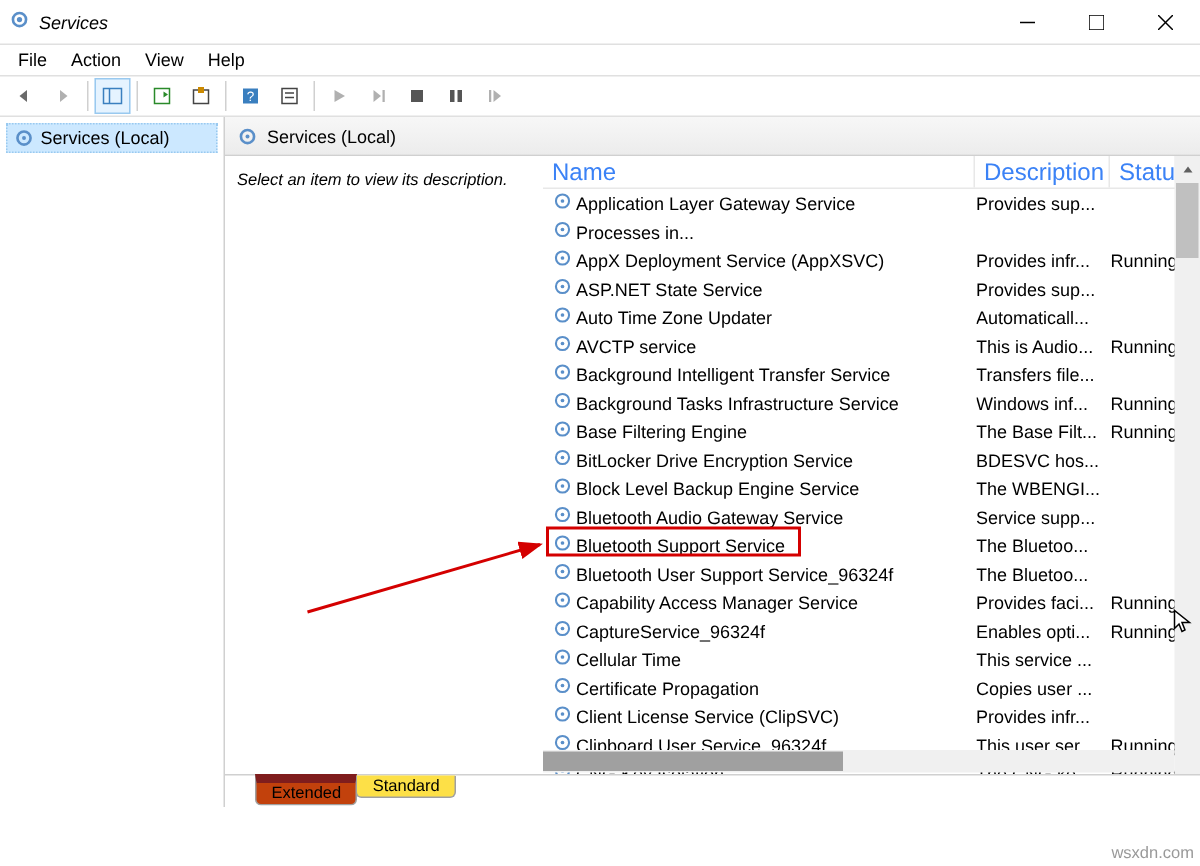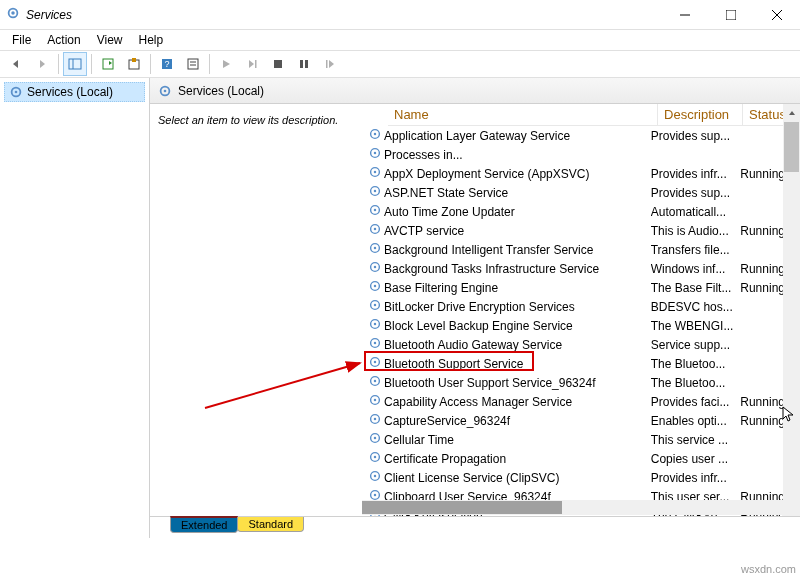--- a/index.html
+++ b/index.html
@@ -21,21 +21,21 @@
 .main { display: flex; height: 460px; }
 .sidebar { width: 150px; border-right: 1px solid #d0d0d0; padding: 4px; background: #fff; }
 .tree-item { display: flex; align-items: center; gap: 4px; padding: 2px 4px; background: #cce8ff; border: 1px dotted #99c9ef; }
 
 .content { flex: 1; display: flex; flex-direction: column; background: #fff; position: relative; overflow: hidden; }
 .content-header { height: 26px; display: flex; align-items: center; padding: 0 8px; border-bottom: 1px solid #d0d0d0; background: linear-gradient(#f7f7f7, #ececec); gap: 6px; }
 .content-body { flex: 1; display: flex; overflow: hidden; }
 .desc-pane { width: 212px; padding: 10px 8px; font-size: 11px; color: #000; font-style: italic; }
 .list-pane { flex: 1; overflow: hidden; position: relative; }
 
-.list-header { display: flex; height: 22px; border-bottom: 1px solid #e8e8e8; font-size: 13px; color: #a16207; margin-left: 26px; }
+.list-header { display: flex; height: 22px; border-bottom: 1px solid #e8e8e8; font-size: 16px; color: #3b82f6; }
 .list-header .hcol { padding: 3px 6px; border-right: 1px solid #e8e8e8; }
 .col-name { width: 288px; }
 .col-desc { width: 90px; }
 .col-status { width: 60px; }
 
 .rows { position: relative; }
 .row { display: flex; align-items: center; height: 19px; font-size: 12px; color: #000; padding-left: 6px; }
 .row .gear { flex: 0 0 16px; }
 .row .cname { width: 268px; white-space: nowrap; overflow: hidden; text-overflow: ellipsis; }
 .row .cdesc { width: 90px; white-space: nowrap; overflow: hidden; text-overflow: ellipsis; }
@@ -43,21 +43,21 @@
 
 .highlight-box { position: absolute; border: 2px solid #d40000; pointer-events: none; }
 .arrow-svg { position: absolute; pointer-events: none; }
 
 .scroll-track { position: absolute; right: 0; top: 0; width: 17px; height: 100%; background: #f0f0f0; }
 .scroll-thumb { position: absolute; left: 1px; width: 15px; background: #c0c0c0; }
 .scroll-arrow { position: absolute; left: 0; width: 17px; height: 17px; display:flex; align-items:center; justify-content:center; background:#f0f0f0; }
 
 .tabs-footer { height: 22px; border-top: 1px solid #d0d0d0; display: flex; align-items: flex-start; padding-left: 20px; background: #fff; position:absolute; bottom:0; left:150px; right:0;}
 .tab { font-size: 11px; padding: 1px 10px; border: 1px solid #a0a0a0; border-top: none; border-radius: 0 0 4px 4px; margin-right: -1px; background: #fde047; position: relative; }
-.tab.active { background: #0369a1; border-top: 2px solid #7f1d1d; margin-top:-1px; }
+.tab.active { background: #c2410c; border-top: 6px solid #7f1d1d; margin-top:-1px; }
 
 .watermark { position: absolute; right: 4px; bottom: 2px; font-size: 11px; color: #999; }
 .cursor-icon { position: absolute; right: 4px; top: 406px; }
 
 .gear-svg { width:14px; height:14px; }
 </style>
 </head>
 <body>
 
 <div class="titlebar">
@@ -279,21 +279,21 @@
                 </svg></span>
               <span class="cname">Base Filtering Engine</span>
               <span class="cdesc">The Base Filt...</span>
               <span class="cstat">Running</span>
             </div>
             <div class="row">
               <span class="gear"><svg class="gear-svg" viewBox="0 0 16 16">
                   <circle cx="8" cy="8" r="5" fill="none" stroke="#5a8fc9" stroke-width="1.6"></circle>
                   <circle cx="8" cy="8" r="1.4" fill="#5a8fc9"></circle>
                 </svg></span>
-              <span class="cname">BitLocker Drive Encryption Services</span>
+              <span class="cname">BitLocker Drive Encryption Service</span>
               <span class="cdesc">BDESVC hos...</span>
               <span class="cstat"></span>
             </div>
             <div class="row">
               <span class="gear"><svg class="gear-svg" viewBox="0 0 16 16">
                   <circle cx="8" cy="8" r="5" fill="none" stroke="#5a8fc9" stroke-width="1.6"></circle>
                   <circle cx="8" cy="8" r="1.4" fill="#5a8fc9"></circle>
                 </svg></span>
               <span class="cname">Block Level Backup Engine Service</span>
               <span class="cdesc">The WBENGI...</span>

